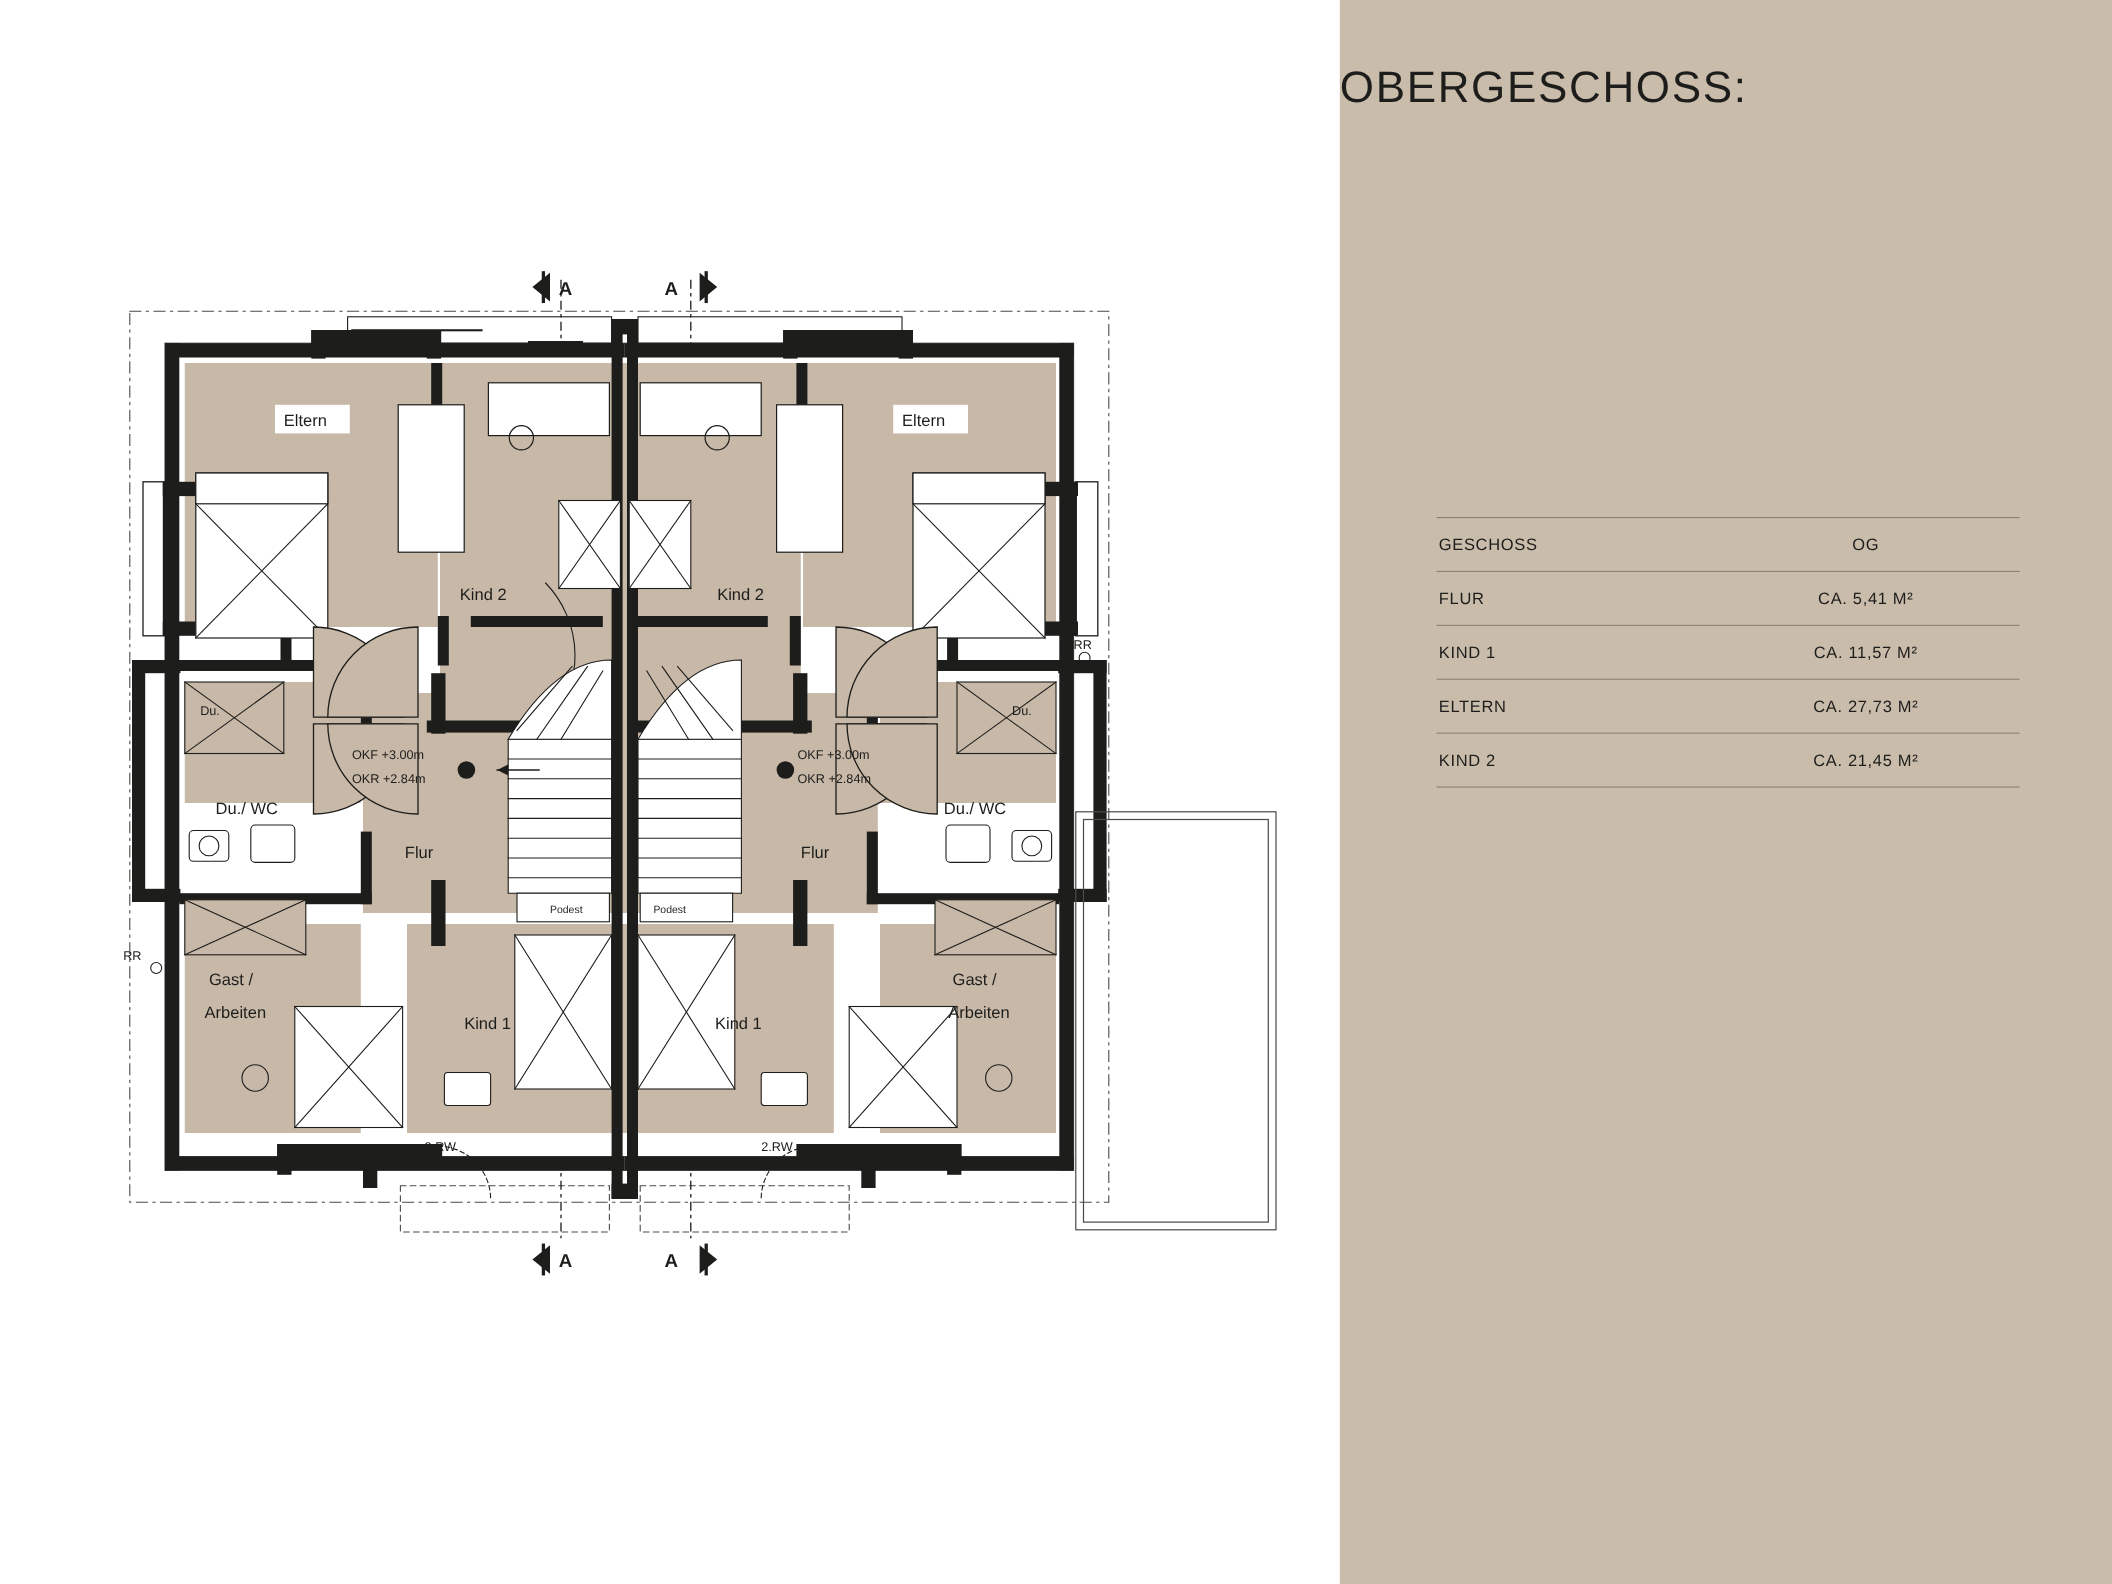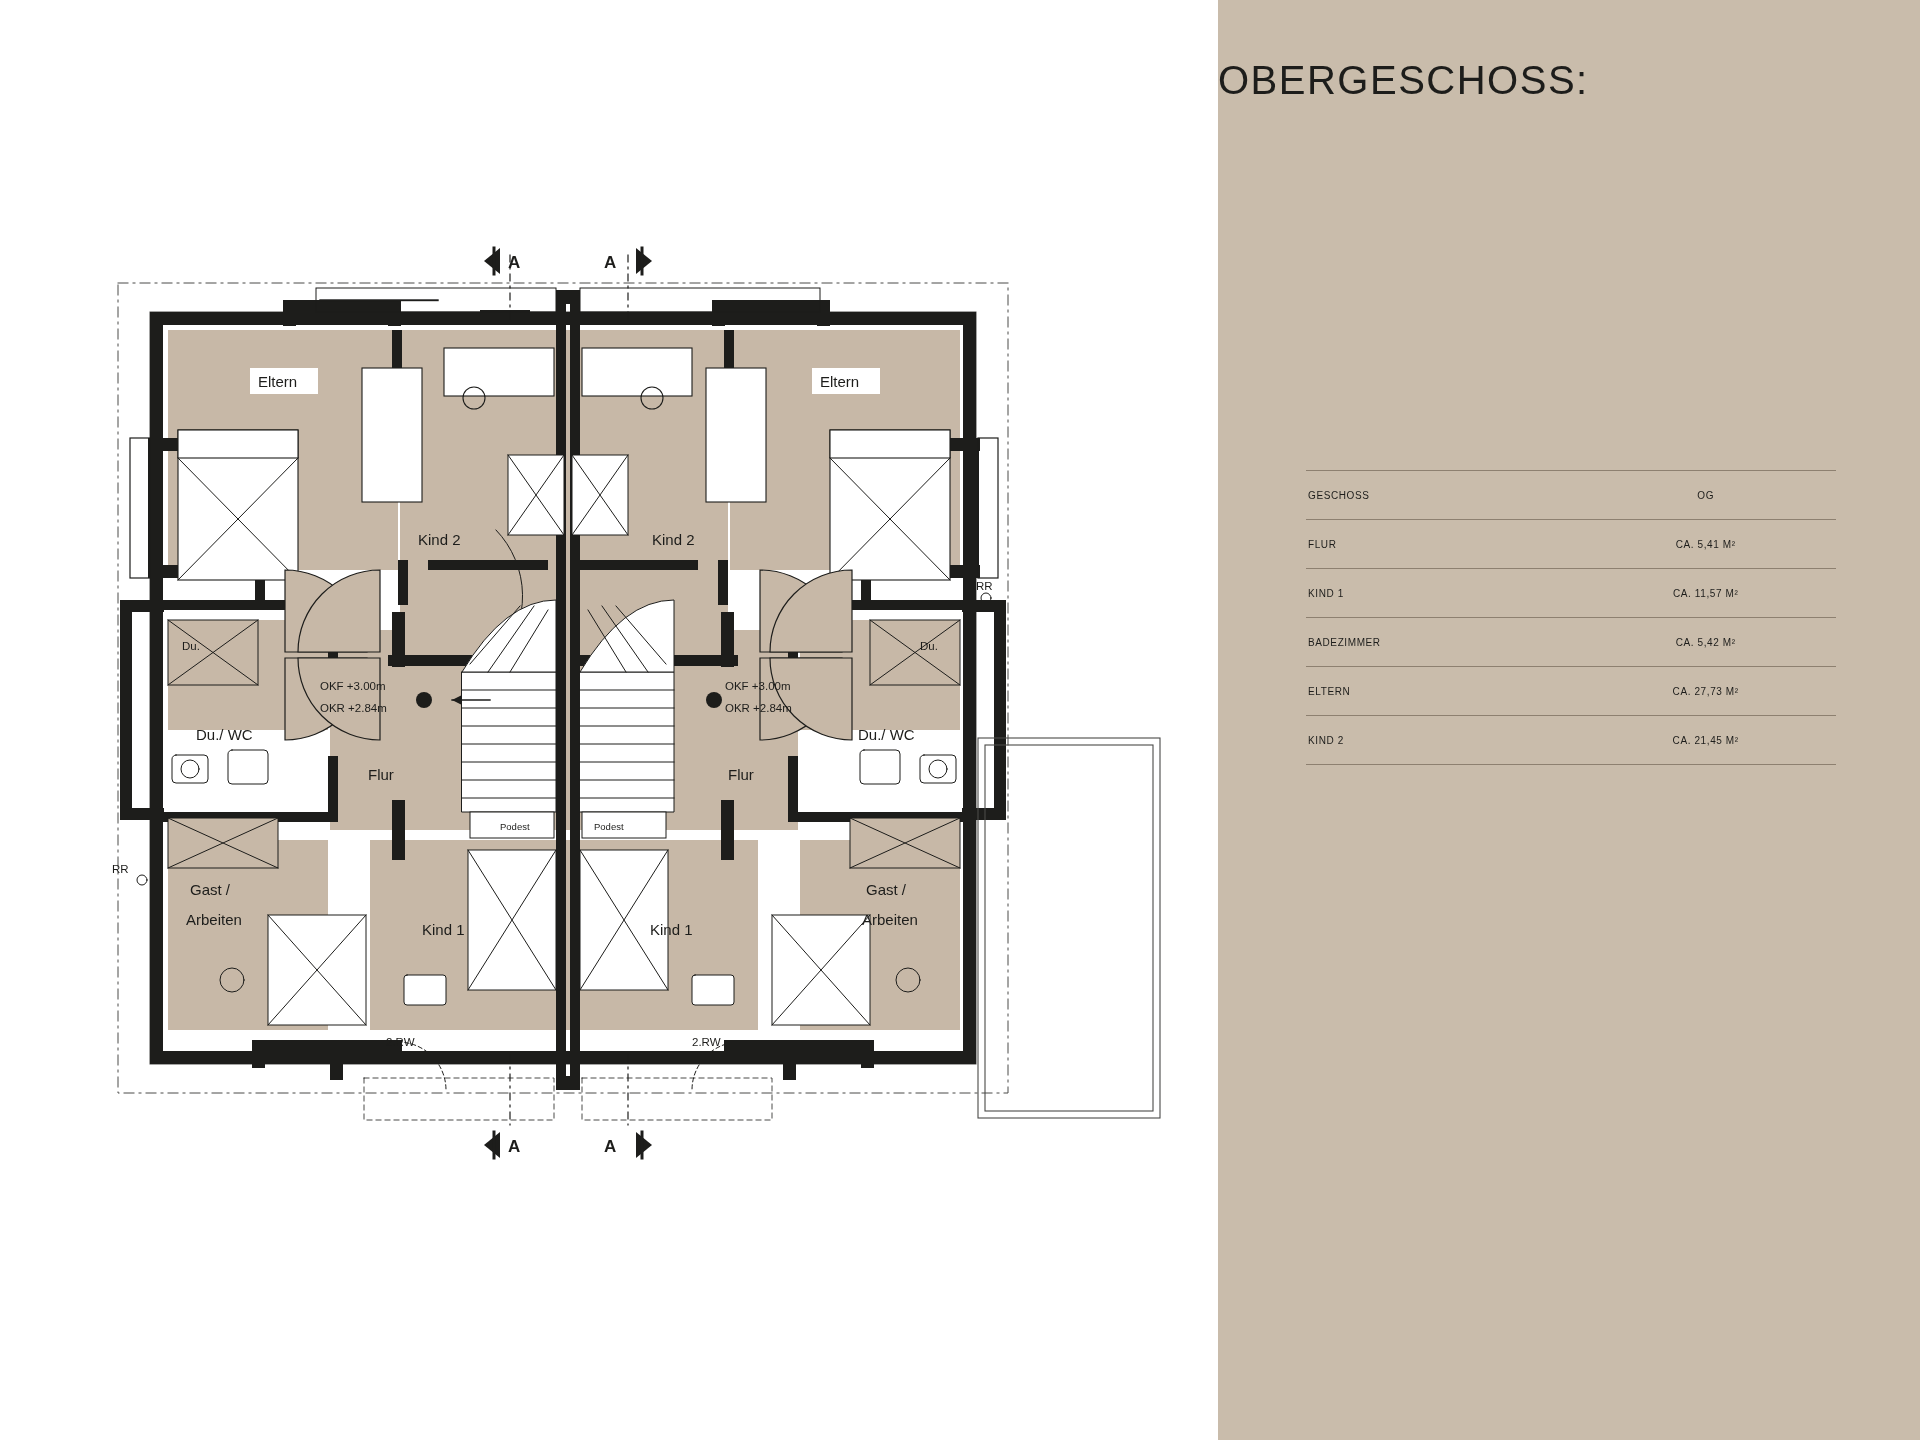--- a/index.html
+++ b/index.html
@@ -41,21 +41,21 @@
     left: 88px;
     top: 470px;
     width: 530px;
     border-collapse: collapse;
   }
   #spec-table tr {
     height: 49px;
   }
   #spec-table td {
     border-bottom: 1px solid #8d8070;
-    font-size: 10px;
+    font-size: 15px;
     letter-spacing: 0.6px;
     color: #1d1d1b;
     vertical-align: middle;
     padding: 0;
     margin-top: 31px;
   }
   #spec-table tr:first-child td {
     border-top: 1px solid #8d8070;
   }
   #spec-table td.k { text-align: left; padding-left: 2px;}
@@ -509,24 +509,20 @@
         </tr>
         <tr>
           <td class="k">FLUR</td>
           <td class="v">CA. 5,41 M²</td>
         </tr>
         <tr>
           <td class="k">KIND 1</td>
           <td class="v">CA.  11,57 M²</td>
         </tr>
         <tr>
-          <td class="k">BADEZIMMER</td>
-          <td class="v">CA. 5,42 M²</td>
-        </tr>
-        <tr>
           <td class="k">ELTERN</td>
           <td class="v">CA. 27,73 M²</td>
         </tr>
         <tr>
           <td class="k">KIND 2</td>
           <td class="v">CA. 21,45 M²</td>
         </tr>
       </tbody>
     </table>
   </div>

